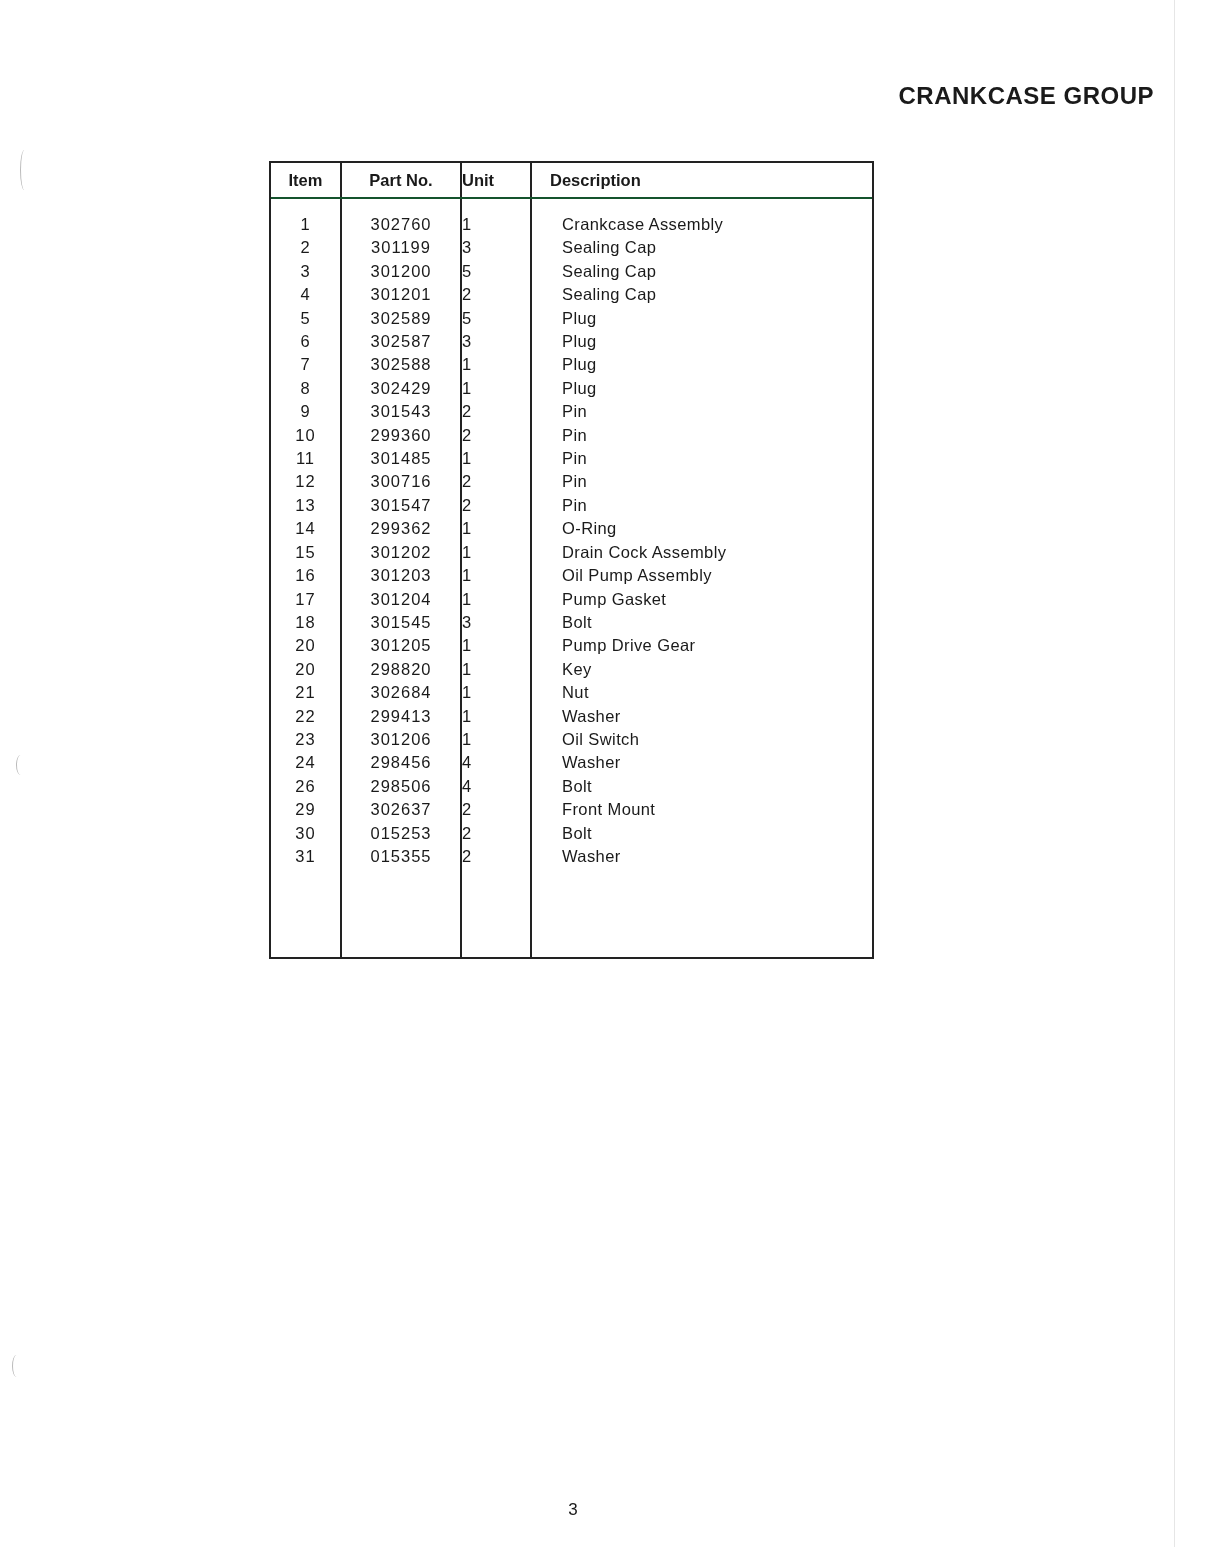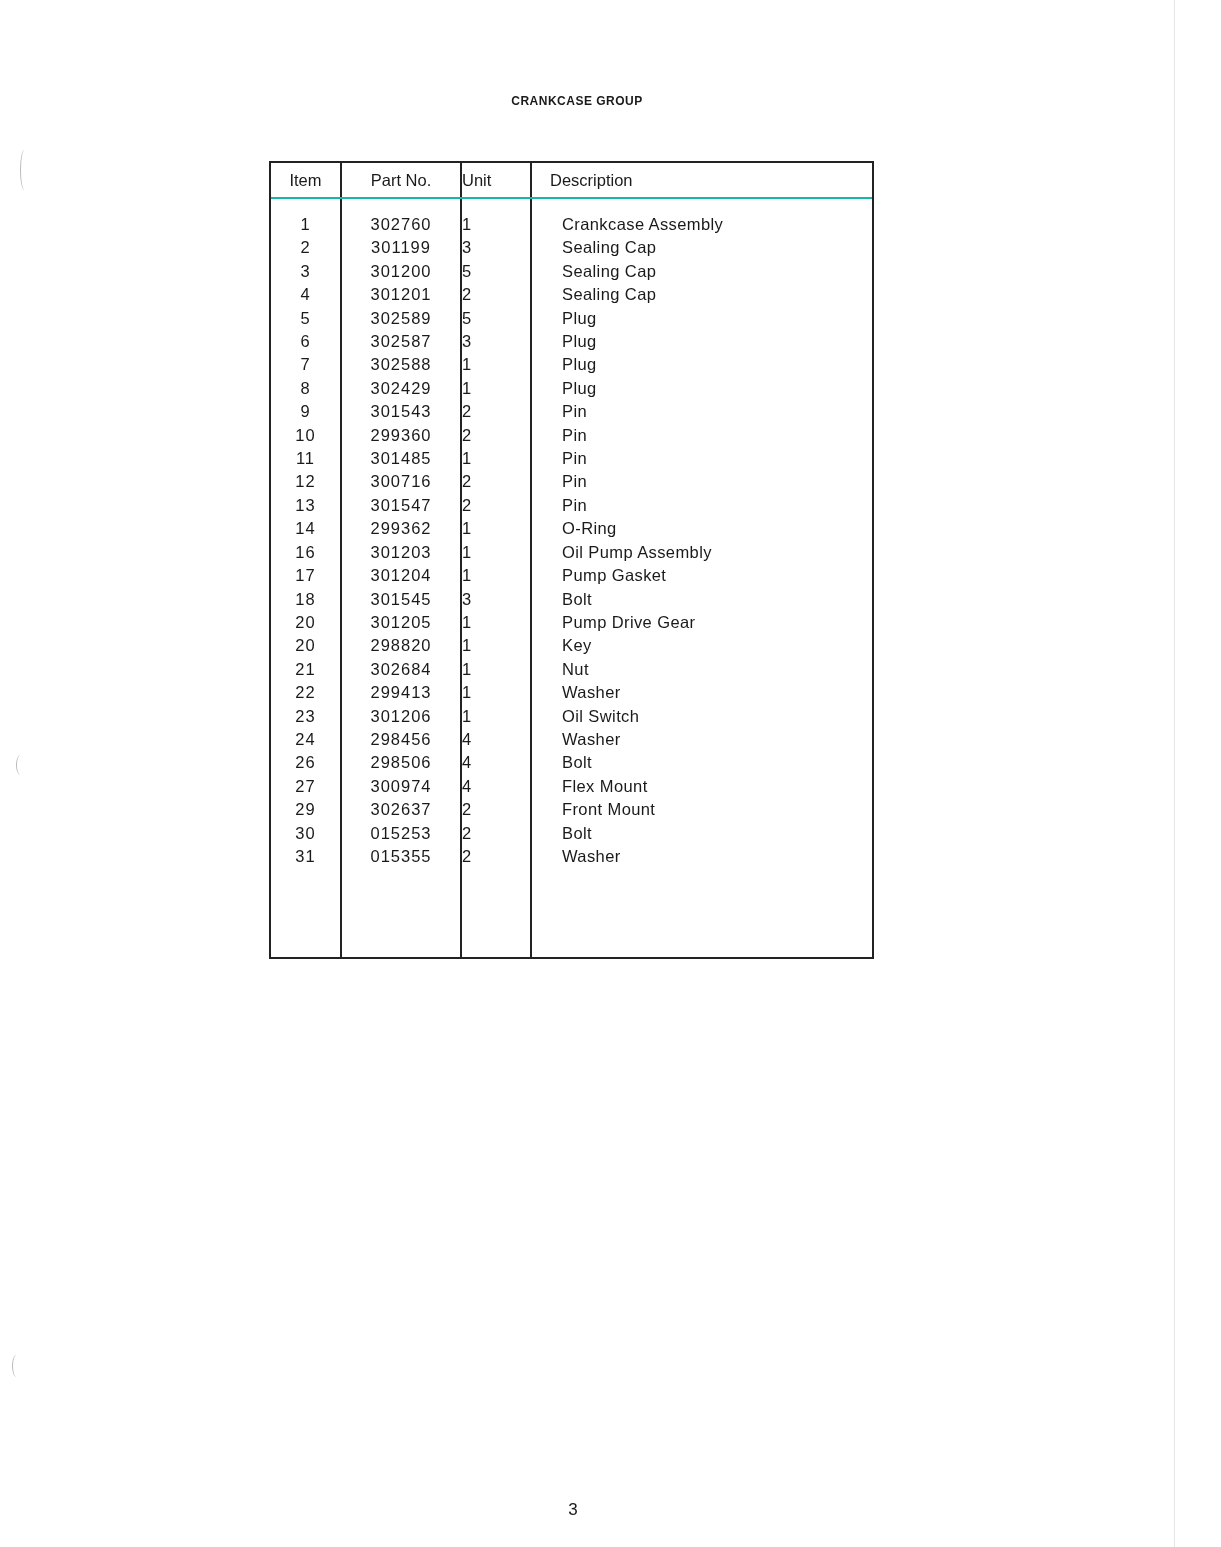--- a/index.html
+++ b/index.html
@@ -1,20 +1,20 @@
 <!DOCTYPE html>
 <html><head>
 <meta charset="utf-8">
 <style>
   html, body { margin: 0; padding: 0; background: #ffffff; }
   body { width: 1221px; height: 1547px; position: relative; overflow: hidden; font-family: "Liberation Sans", sans-serif; color: #1a1a1a; }
-  .title { position: absolute; top: 82px; left: 0; width: 1154px; text-align: center; font-weight: bold; font-size: 12px; letter-spacing: 0.5px; margin-top: 12px; }
+  .title { position: absolute; top: 82px; left: 0; width: 1154px; text-align: right; font-weight: bold; font-size: 24px; letter-spacing: 0.5px; }
   .table-wrap { position: absolute; left: 269px; top: 161px; width: 601px; height: 794px; border: 2px solid #222; box-sizing: content-box; }
   table { border-collapse: collapse; width: 100%; height: 100%; font-size: 16.5px; }
-  th { height: 34px; font-weight: normal; border-bottom: 2px solid #14b8a6; font-size: 16.5px; padding: 0; }
+  th { height: 34px; font-weight: bold; border-bottom: 2px solid #14532d; font-size: 16.5px; padding: 0; }
   td { padding: 0; height: 23.4px; line-height: 23.4px; letter-spacing: 1px; }
   .c-item { width: 69px; text-align: center; border-right: 2px solid #222; }
   .c-part { width: 118px; text-align: center; border-right: 2px solid #222; margin-left: 27px; }
   .c-unit { width: 68px; text-align: left; border-right: 2px solid #222; }
   .c-desc { text-align: left; padding-left: 30px; letter-spacing: 0.4px; }
   th.c-desc { padding-left: 18px; letter-spacing: 0; border-radius: 10px; }
   tr.spacer td { height: 14px; }
   tr.filler td { height: auto; }
   .page-num { position: absolute; top: 1500px; left: 0; width: 1146px; text-align: center; font-size: 17px; }
   .edge-line { position: absolute; top: 0; right: 46px; width: 1px; height: 1547px; background: #e6e6e6; }
@@ -125,20 +125,26 @@
           <td class="c-unit">2</td>
           <td class="c-desc">Pin</td>
         </tr>
         <tr>
           <td class="c-item">14</td>
           <td class="c-part">299362</td>
           <td class="c-unit">1</td>
           <td class="c-desc">O-Ring</td>
         </tr>
         <tr>
+          <td class="c-item">15</td>
+          <td class="c-part">301202</td>
+          <td class="c-unit">1</td>
+          <td class="c-desc">Drain Cock Assembly</td>
+        </tr>
+        <tr>
           <td class="c-item">16</td>
           <td class="c-part">301203</td>
           <td class="c-unit">1</td>
           <td class="c-desc">Oil Pump Assembly</td>
         </tr>
         <tr>
           <td class="c-item">17</td>
           <td class="c-part">301204</td>
           <td class="c-unit">1</td>
           <td class="c-desc">Pump Gasket</td>
@@ -183,26 +189,20 @@
           <td class="c-item">24</td>
           <td class="c-part">298456</td>
           <td class="c-unit">4</td>
           <td class="c-desc">Washer</td>
         </tr>
         <tr>
           <td class="c-item">26</td>
           <td class="c-part">298506</td>
           <td class="c-unit">4</td>
           <td class="c-desc">Bolt</td>
-        </tr>
-        <tr>
-          <td class="c-item">27</td>
-          <td class="c-part">300974</td>
-          <td class="c-unit">4</td>
-          <td class="c-desc">Flex Mount</td>
         </tr>
         <tr>
           <td class="c-item">29</td>
           <td class="c-part">302637</td>
           <td class="c-unit">2</td>
           <td class="c-desc">Front Mount</td>
         </tr>
         <tr>
           <td class="c-item">30</td>
           <td class="c-part">015253</td>

